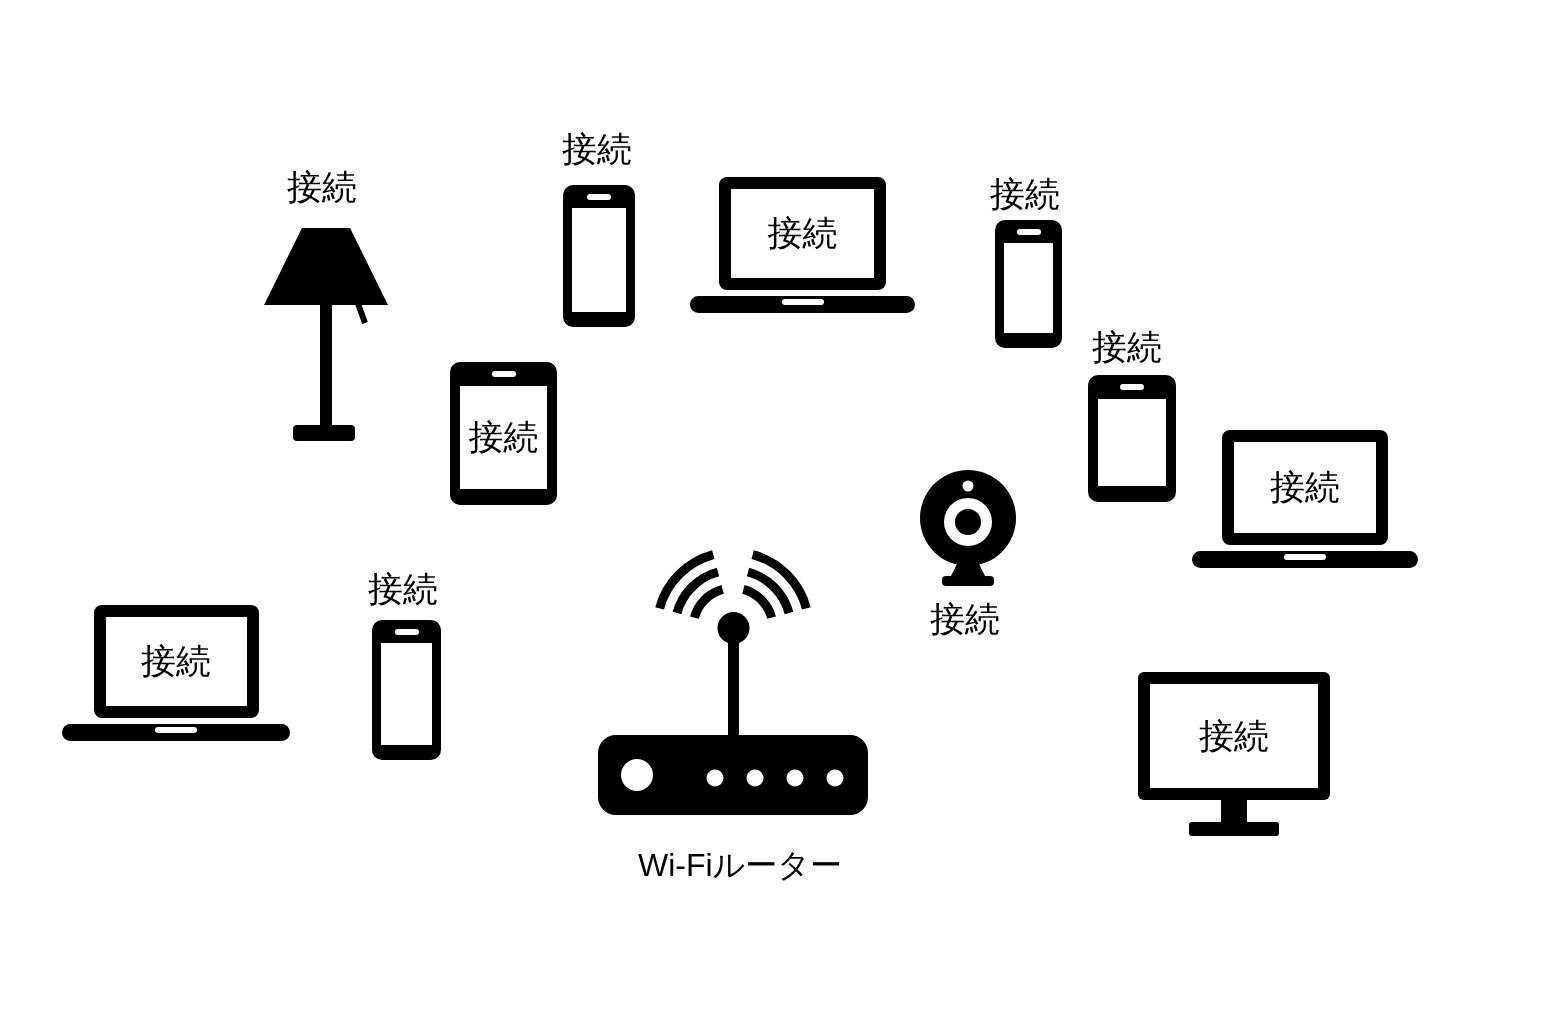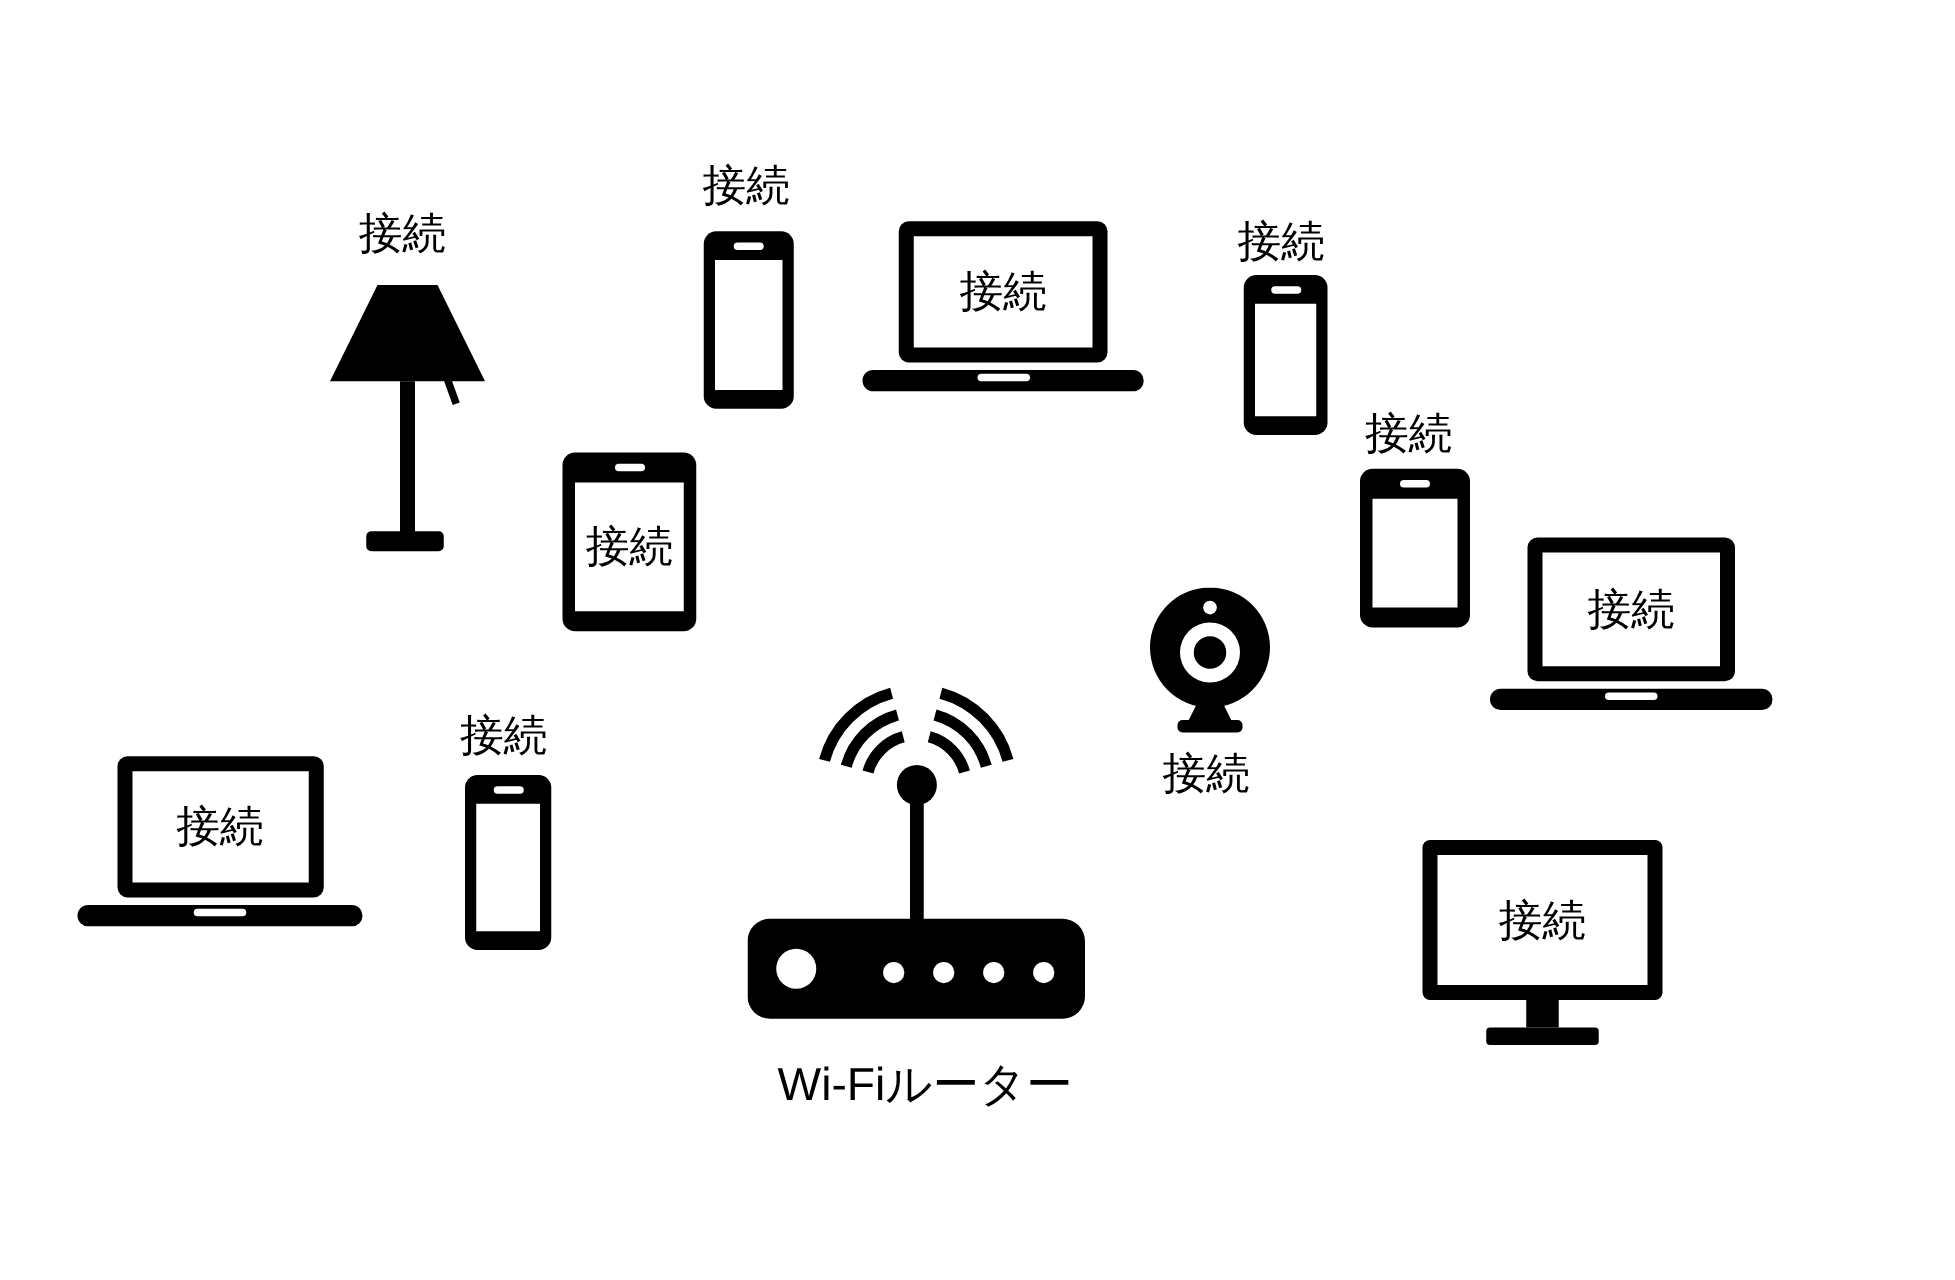--- a/index.html
+++ b/index.html
@@ -20,21 +20,21 @@
 
   
   .label {
     position: absolute;
     font-size: 35px;
     line-height: 1.1;
     color: #000;
     white-space: nowrap;
     transform: translateX(-50%);
   }
-  .router-label { font-size: 37px; }
+  .router-label { font-size: 32px; }
 
   
   .phone { position: absolute; background: #000; border-radius: 10px; }
   .phone .screen {
     position: absolute; left: 9px; right: 9px; top: 23px; bottom: 15px;
     background: #fff;
   }
   .phone .slit, .tablet .slit {
     position: absolute; top: 9px; left: 50%; transform: translateX(-50%);
     width: 24px; height: 6px; border-radius: 3px; background: #fff;

